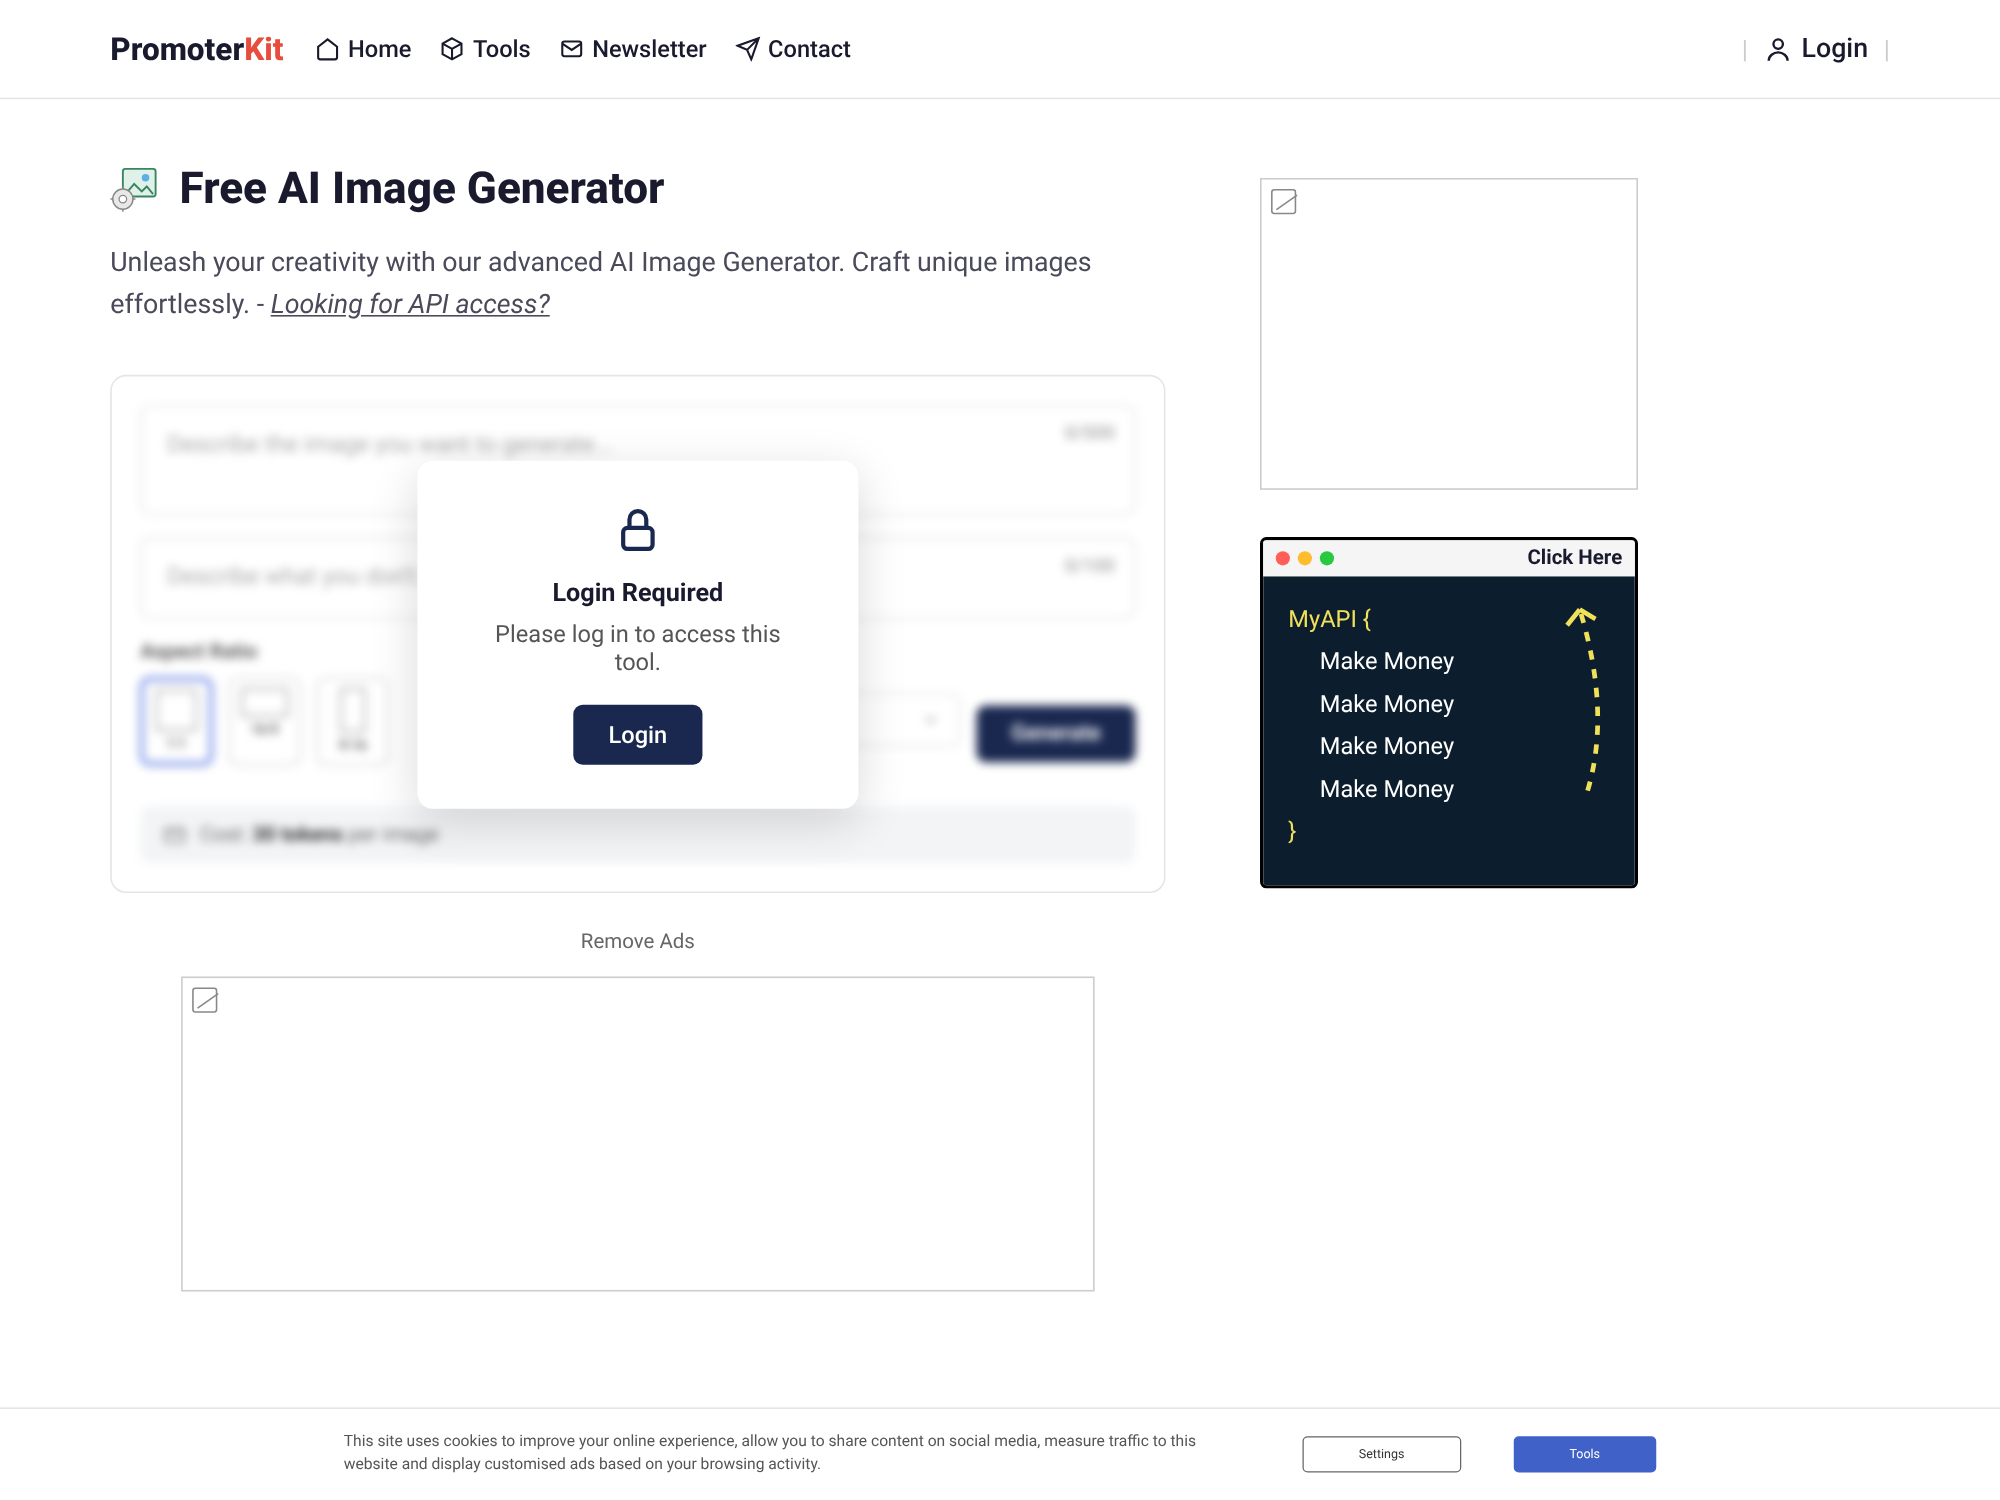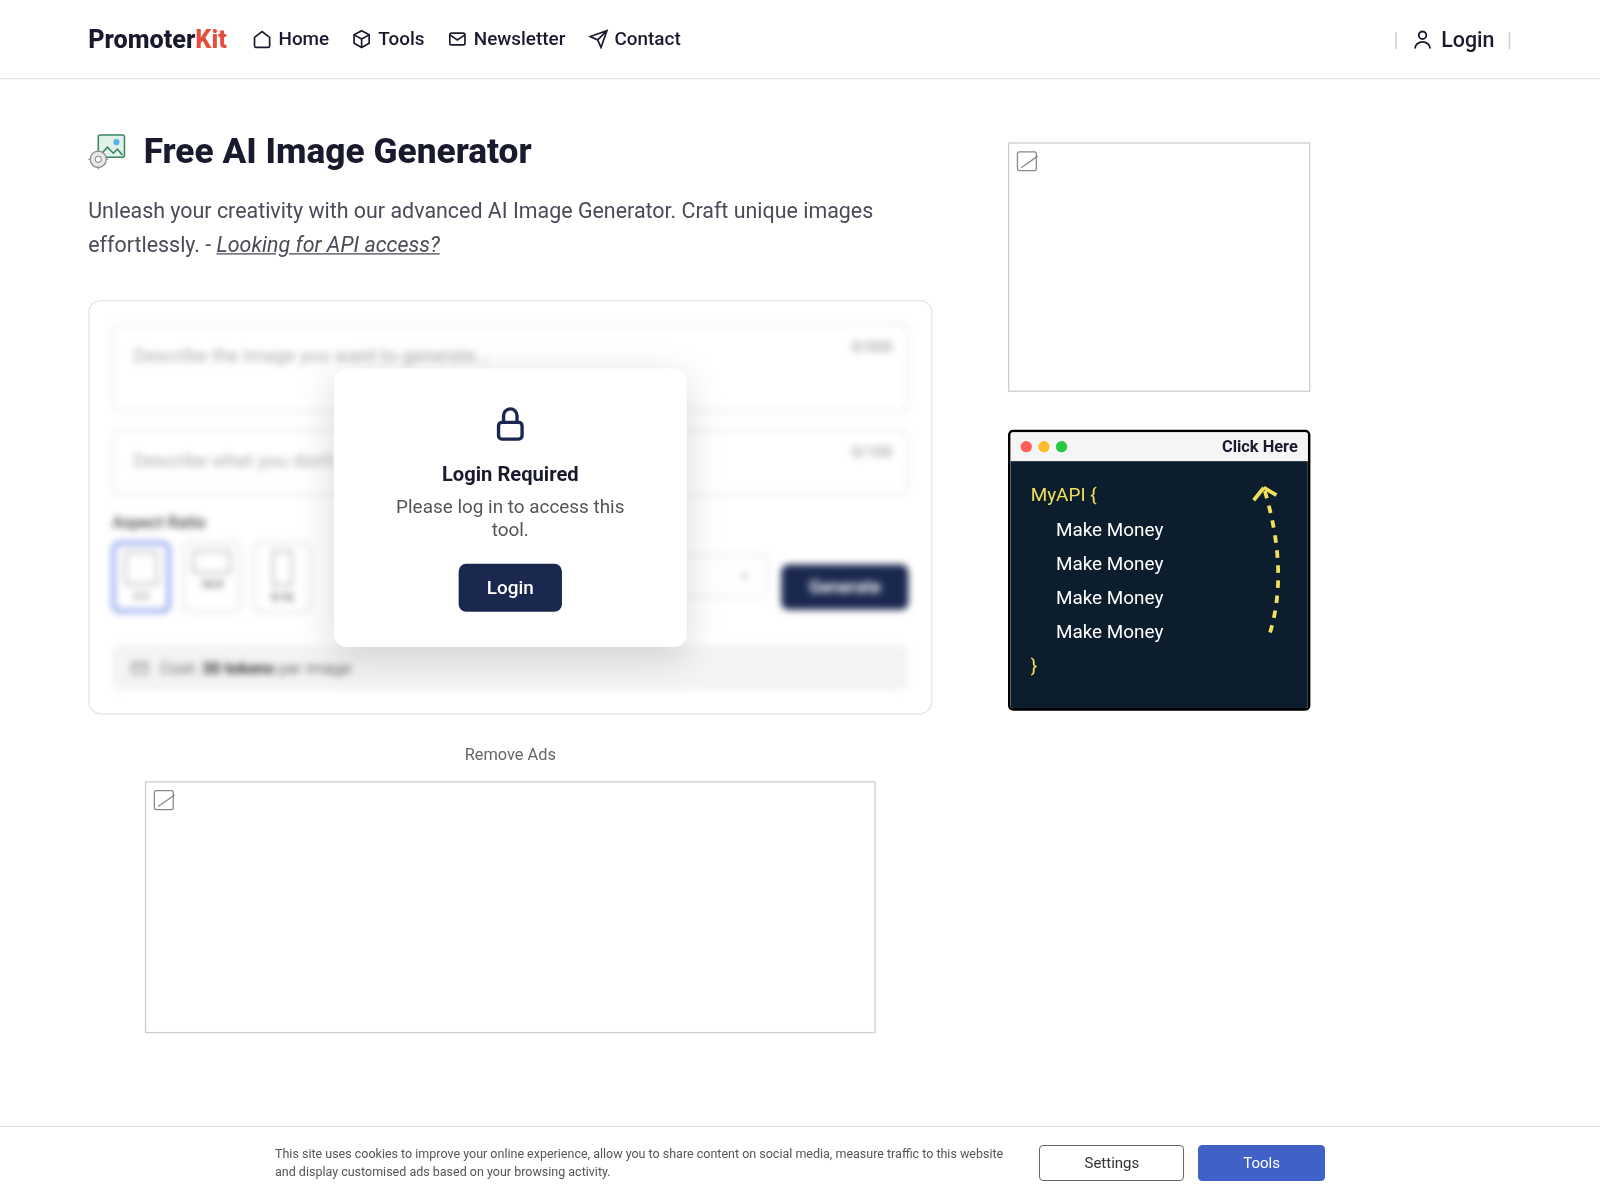--- a/index.html
+++ b/index.html
@@ -63,21 +63,21 @@
 .dots { display:flex; gap:5px;}
 .dot { width:9px; height:9px; border-radius:50%;}
 .d-r{background:#ff5f56;} .d-y{background:#ffbd2e;} .d-g{background:#27c93f;}
 .click-here { font-size:13px; font-weight:700;}
 .code-body { background:#0c1e2e; color:#fff; padding:14px 16px 20px 16px; font-family:monospace; font-size:15px; line-height:1.8; position:relative; min-height:160px;}
 .code-body .y { color:#f1e05a;}
 .arrow-svg { position:absolute; right:10px; top:6px; width:40px; height:140px;}
 .cookie-bar { position:absolute; bottom:0; left:0; right:0; background:#fff; border-top:1px solid #ddd; padding:18px 0; }
 .cookie-inner { max-width:1130px; margin:0 auto; display:flex; align-items:center; gap:14px; padding:0 40px;}
 .cookie-text { flex:1; font-size:12.5px; color:#555; line-height:1.5;}
-.cookie-btn { padding:8px 44px; border-radius:4px; font-size:15px; cursor:pointer; border:1px solid;}
+.cookie-btn { padding:8px 44px; border-radius:4px; font-size:10px; cursor:pointer; border:1px solid;margin-left:28px;}
 .cookie-settings { background:#fff; color:#333; border-color:#666;}
 .cookie-accept { background:#4061c8; color:#fff; border-color:#4061c8;}
 </style>
 </head>
 <body>
 
 <div class="scale-wrap">
 <header class="header">
   <div class="header-inner">
     <div class="header-left">

